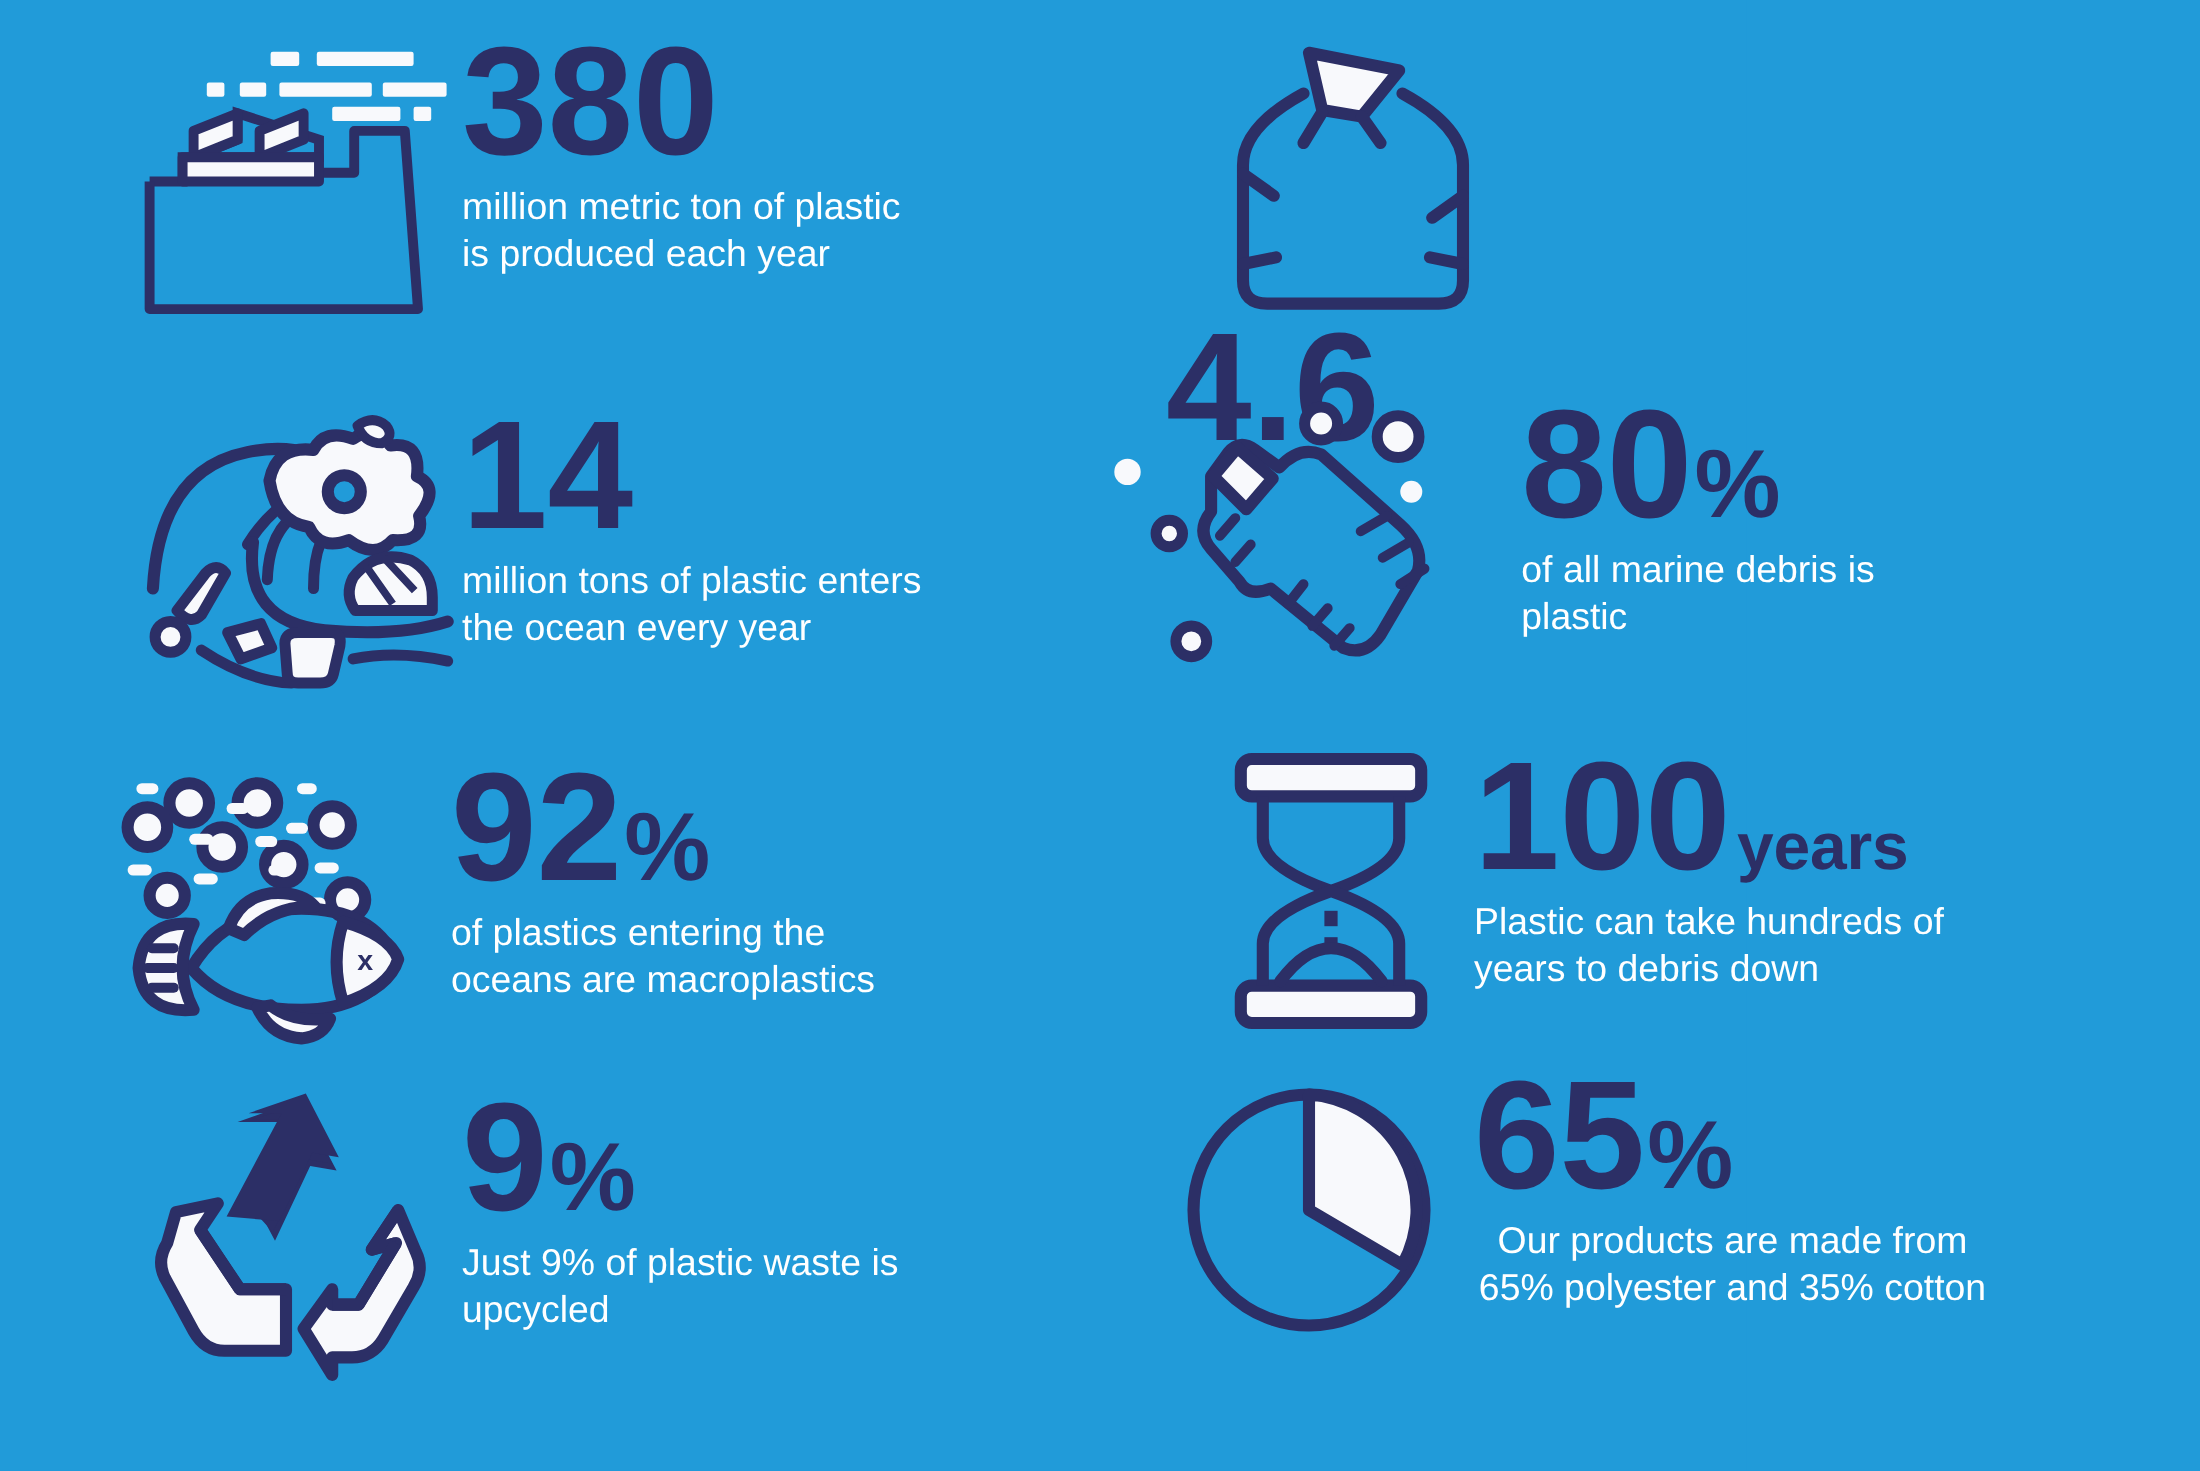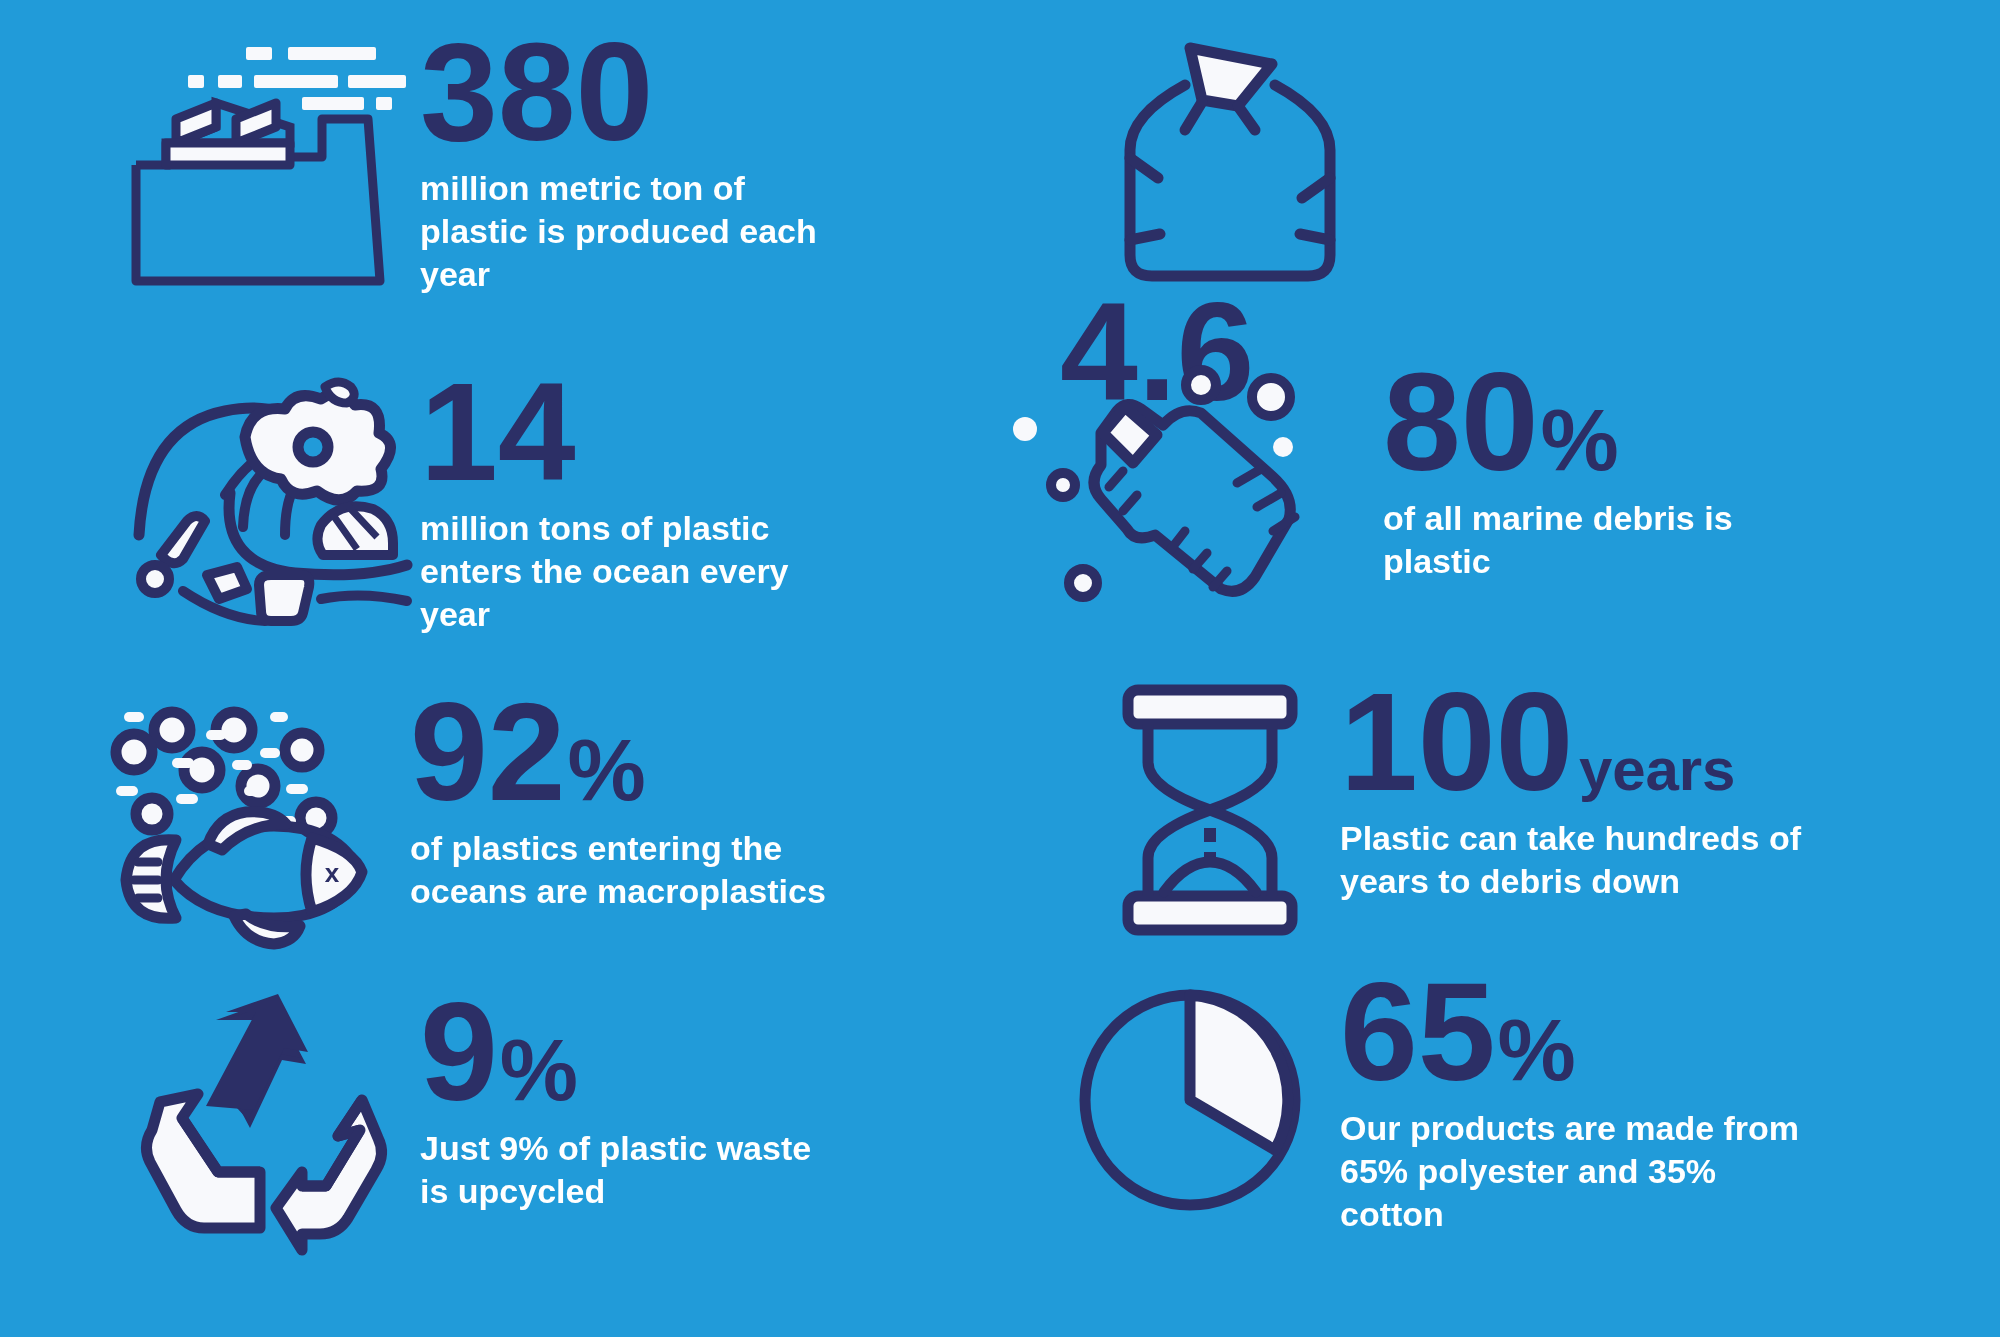--- a/index.html
+++ b/index.html
@@ -52,36 +52,36 @@
     margin-left: 2px;
   }
   .big-suffix.word {
     font-size: 60px;
     margin-left: 6px;
   }
   .caption {
     color: #FFFFFF;
     font-size: 34px;
     line-height: 1.26;
-    font-weight: 700;
+    font-weight: 400;
     margin-top: 14px;
     max-width: 420px;
   }
   .caption.wide { max-width: 470px; }
 
   
   #stat-production { left: 120px;  top: 30px;   width: 820px; }
   #stat-ocean      { left: 120px;  top: 370px;  width: 820px; }
   #stat-macro      { left: 110px;  top: 690px;  width: 830px; }
   #stat-upcycled   { left: 120px;  top: 990px;  width: 830px; }
   
   #stat-landfill   { left: 1060px; top: 30px;   width: 880px; flex-direction: column; }
   #stat-marine     { left: 1000px; top: 360px;  width: 940px; gap: 43px; }
   #stat-breakdown  { left: 1080px; top: 680px;  width: 900px; justify-content: center; }
-  #stat-products   { left: 1040px; top: 970px;  width: 900px; }
+  #stat-products   { left: 1040px; top: 970px;  width: 900px; text-align: center; }
 
   .icon-slot.w-left   { width: 300px; height: 260px; }
   .icon-slot.w-right  { width: 340px; height: 260px; }
   svg { display: block; overflow: visible; }
 </style>
 </head>
 <body>
 
 <div class="board">
 

